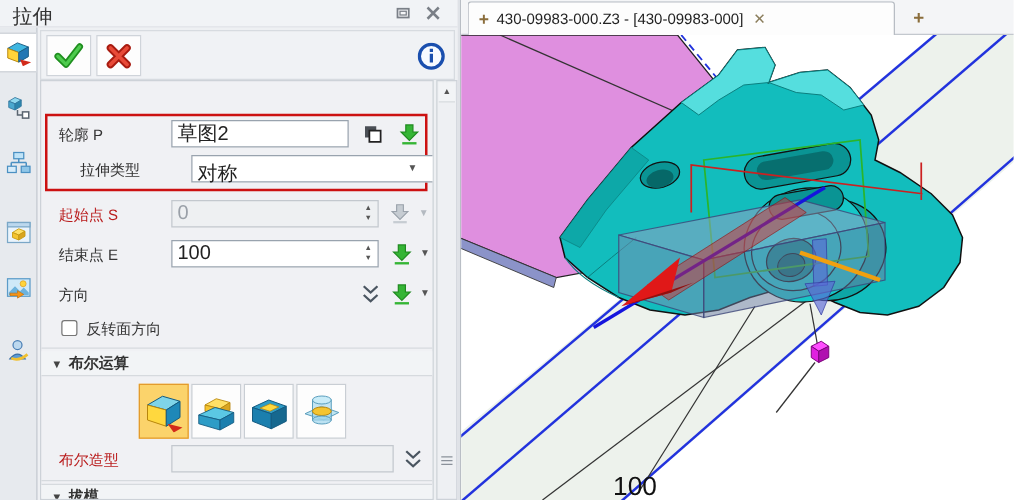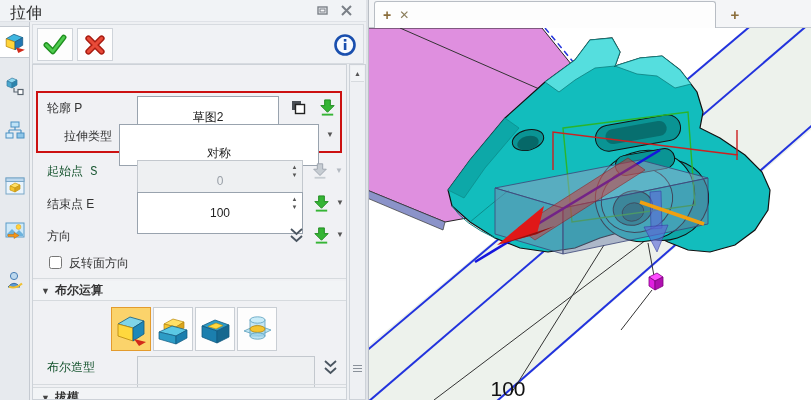--- a/index.html
+++ b/index.html
@@ -21,22 +21,22 @@
   .toolbar { position:absolute; left:2px; top:2px; right:2px; height:40px; background:#f0f2f5; border:1px solid #d7dbe0; }
   .tool-btn { position:absolute; top:3px; width:36px; height:33px; background:#fdfdfd; border:1px solid #cfd4da; display:flex; align-items:center; justify-content:center; }
   .btn-ok { left:4px; } .btn-cancel { left:44px; }
   .btn-info { position:absolute; right:4px; top:6px; width:28px; height:28px; background:#f0f2f5; border:1px solid transparent; display:flex; align-items:center; justify-content:center; }
 
   .form { position:absolute; left:2px; top:42px; width:315px; bottom:0; background:#f0f1f4; border:1px solid #cdd2d8; overflow:hidden; }
   .sec-hdr { position:absolute; left:0; width:100%; height:20px; border-bottom:1px solid #d6dade; font-weight:bold; color:#333; padding-left:8px; line-height:19px; background:#f2f4f6; }
   .sec-hdr .tri { color:#444; font-size:9px; margin-right:5px; }
   .redbox { position:absolute; left:3px; top:26px; width:306px; height:62px; border:2px solid #cc1111; }
   .row-label { position:absolute; color:#333; line-height:22px; }
-  .row-label.dis { color:#14532d;font-family:Liberation Mono, monospace; }
-  .fld { position:absolute; background:#fff; border:1px solid #99a3ae; height:22px; font-size:12px; padding:20px 4px; color:#222; font-family:inherit;text-align:center; }
+  .row-label.dis { color:#b91c1c; }
+  .fld { position:absolute; background:#fff; border:1px solid #99a3ae; height:22px; font-size:16px; padding:7px 4px; color:#222; font-family:inherit; }
   .fld.dis { background:#eef0f2; border-color:#c3c8ce; color:#9aa0a8; }
   .spin { position:absolute; width:13px; height:20px; display:flex; flex-direction:column; justify-content:center; align-items:center; gap:3px; }
   .spin span { font-size:6px; color:#555; line-height:5px; }
   .icon-btn { position:absolute; display:flex; align-items:center; justify-content:center; }
   .caret { position:absolute; font-size:8px; color:#555; }
   .chk { position:absolute; width:13px; height:13px; }
   .chk-label { position:absolute; color:#333; }
   .ops { position:absolute; }
   .op-btn { position:absolute; top:0; width:40px; height:44px; background:#fdfdfd; border:1px solid #c9ced4; display:flex; align-items:center; justify-content:center; }
   .op-btn.sel { background:#fbd36b; border:1px solid #e39b2d; }
@@ -165,21 +165,21 @@
         </svg>
       </div>
       <div class="icon-btn" style="left:282px; top:30px; width:24px; height:24px">
         <svg width="19" height="19" viewBox="0 0 20 20">
           <polygon points="7,2 13,2 13,8 17,8 10,15 3,8 7,8" fill="#35b535" stroke="#1f8a1f" stroke-width="1"></polygon>
           <rect x="4" y="16.5" width="12" height="2" fill="#35b535"></rect>
         </svg>
       </div>
 
       <div class="row-label" style="left:31px; top:60px">拉伸类型</div>
-      <div class="fld" style="left:86px; top:59px; width:200px; line-height:16px"><span>对称</span></div>
+      <div class="fld" style="left:120px; top:59px; width:200px; line-height:16px"><span>对称</span></div>
       <div class="caret" style="left:293px; top:65px">▼</div>
 
       <div class="row-label dis" style="left:14px; top:96px">起始点 S</div>
       <input class="fld dis" style="left: 104px; top: 95px; width: 166px;" disabled="" value="0">
       <div class="spin" style="left:255px; top:96px">
           <span>▲</span>
           <span>▼</span>
         </div>
       <div class="icon-btn" style="left:276px; top:95px; width:22px; height:22px">
         <svg width="18" height="18" viewBox="0 0 20 20">
@@ -289,20 +289,21 @@
     </div>
   </div>
 </div>
 
 <div class="splitter"></div>
 
 <div class="viewport">
   <div class="tabbar">
     <div class="tab">
       <span class="tab-pin">+</span>
+      <span class="tab-title">430-09983-000.Z3 - [430-09983-000]</span>
       <span class="tab-close">✕</span>
     </div>
     <div class="newtab">+</div>
   </div>
 
   <svg class="scene" viewBox="0 0 442 372">
 
     <polygon points="385,-5 565,-5 121,380 -75,380" fill="#edf2ec"></polygon>
     <line x1="385" y1="-5" x2="-70" y2="380" stroke="#2233dd" stroke-width="2"></line>
     <line x1="441" y1="-5" x2="-8" y2="380" stroke="#2233dd" stroke-width="2"></line>

